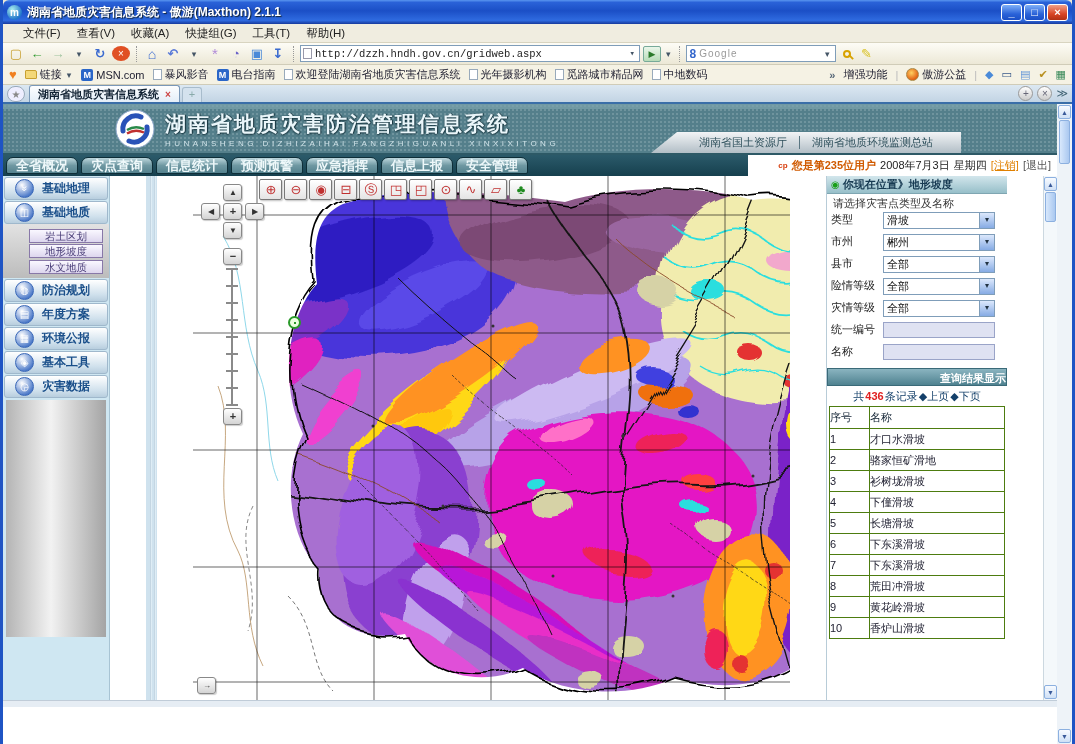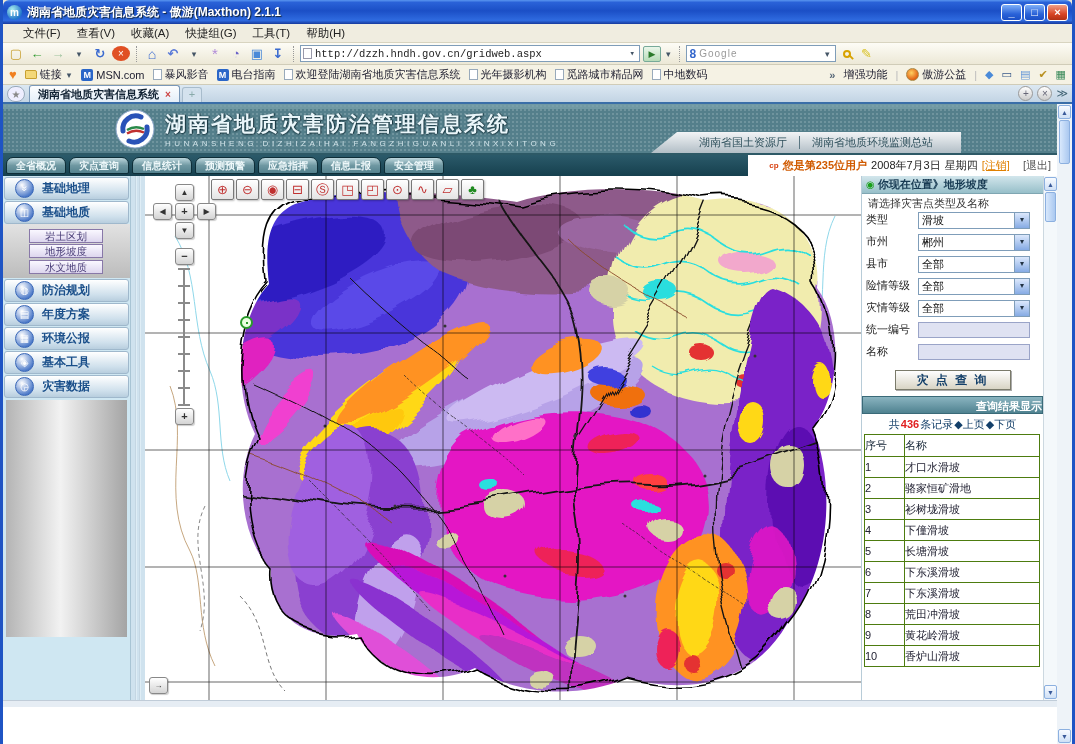--- a/index.html
+++ b/index.html
@@ -82,30 +82,30 @@
   .slant { position:absolute; right:96px; bottom:0; height:21px; display:flex; align-items:center;
            background:linear-gradient(180deg,#f2f4f6,#b2bec6); clip-path:polygon(26px 0,100% 0,100% 100%,0 100%);
            padding:0 16px 0 36px; gap:0; }
   .slant a { color:#2c4e5a; font-size:11px; text-decoration:none; padding:0 12px; }
   .slant .vline { width:1px; height:13px; background:#5a7682; }
 
   .navrow { height:21px; display:flex; }
   .nav-left { width:745px; background:linear-gradient(180deg,#2b5a6a,#16404e); display:flex; align-items:center;
               padding-left:3px; gap:3px; }
   .nav-btn { height:17px; padding:0 9px; border:1px solid #0e2e38; border-radius:7px 7px 2px 2px;
-             background:linear-gradient(180deg,#bcd6dc,#6f98a2 50%,#54828e); color:#eef8fa; font-size:10px;
+             background:linear-gradient(180deg,#bcd6dc,#6f98a2 50%,#54828e); color:#eef8fa; font-size:13px;
              font-weight:bold; line-height:15px; }
   .nav-right { flex:1; background:#fff; display:flex; align-items:center; justify-content:flex-end; gap:4px;
                font-size:11px; color:#222; padding-right:6px; }
   .cp { color:#d84010; font-size:8px; font-weight:bold; }
   .visitor { color:#d05a00; font-weight:bold; }
   .logout { color:#e08000; text-decoration:underline; }
-  .exit { color:#555;margin-left:9px; }
-
-  .body-row { height:524px; display:flex; }
+  .exit { color:#555; }
+
+  .body-row { height:524px; display:flex;gap:36px; }
 
   
   .sidebar { width:128px; background:#cfe7f2; display:flex; flex-direction:column; border-right:1px solid #a8c4d4; }
   .sb-item { height:23px; margin:1px 1px 0; background:linear-gradient(180deg,#ffffff,#cfe0ec 70%,#b8cede);
              border:1px solid #9fb8cc; border-radius:3px; display:flex; align-items:center; gap:8px; padding-left:10px; }
   .sb-ico { width:19px; height:19px; border-radius:50%; background:radial-gradient(circle at 35% 30%,#fff,#4a78c8 75%);
             border:1px solid #3a68b8; color:#fff; font-size:10px; display:flex; align-items:center; justify-content:center; }
   .sb-ico.rot span { display:inline-block; transform:rotate(90deg); }
   .sb-label { font-size:12px; font-weight:bold; color:#1a4f8a; }
   .sb-sub { background:linear-gradient(180deg,#e2e2e2,#bcbcbc); padding:3px 0 3px 26px; }
@@ -587,23 +587,20 @@
           </div>
           <div class="frow">
             <span class="flabel">统一编号</span>
             <input class="ftext" value="" style="">
           </div>
           <div class="frow">
             <span class="flabel">名称</span>
             <input class="ftext" value="" style="">
           </div>
 
-          <div class="qbtn-row">
-            <button class="qbtn">灾 点 查 询</button>
-          </div>
 
           <div class="res-hdr">查询结果显示</div>
           <div class="pager">
             <span>共</span>
               <span class="cnt">436</span>
               <span>条记录</span>
               <span>◆上页</span>
               <span>◆下页</span>
           </div>
 

